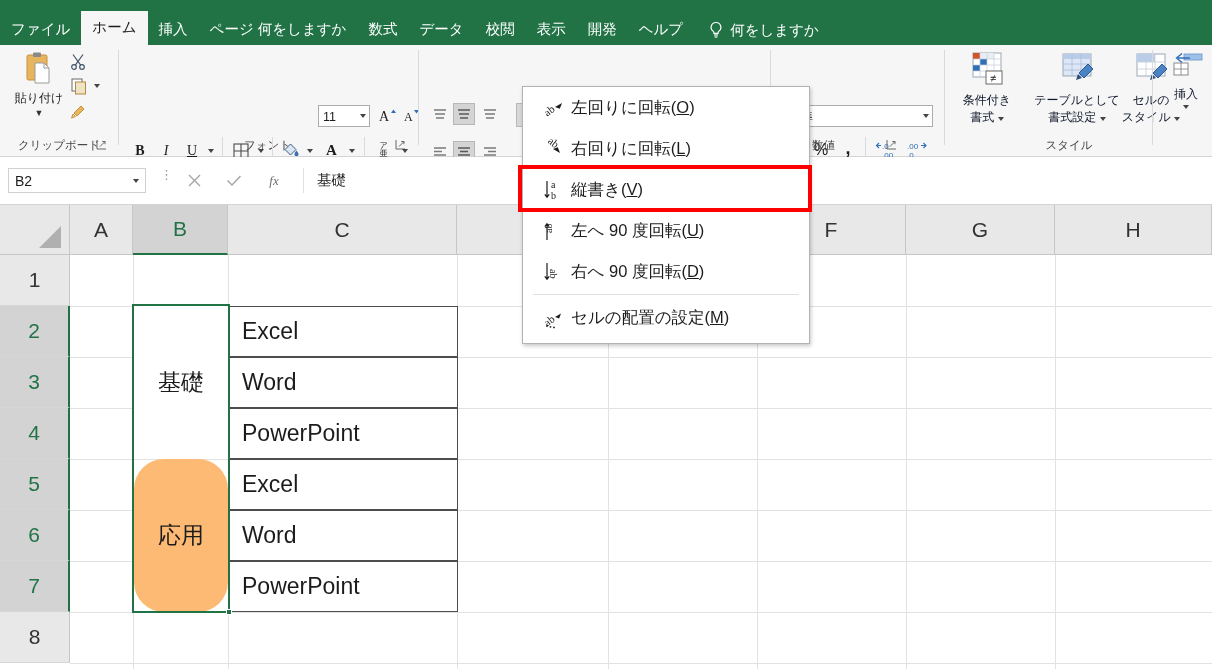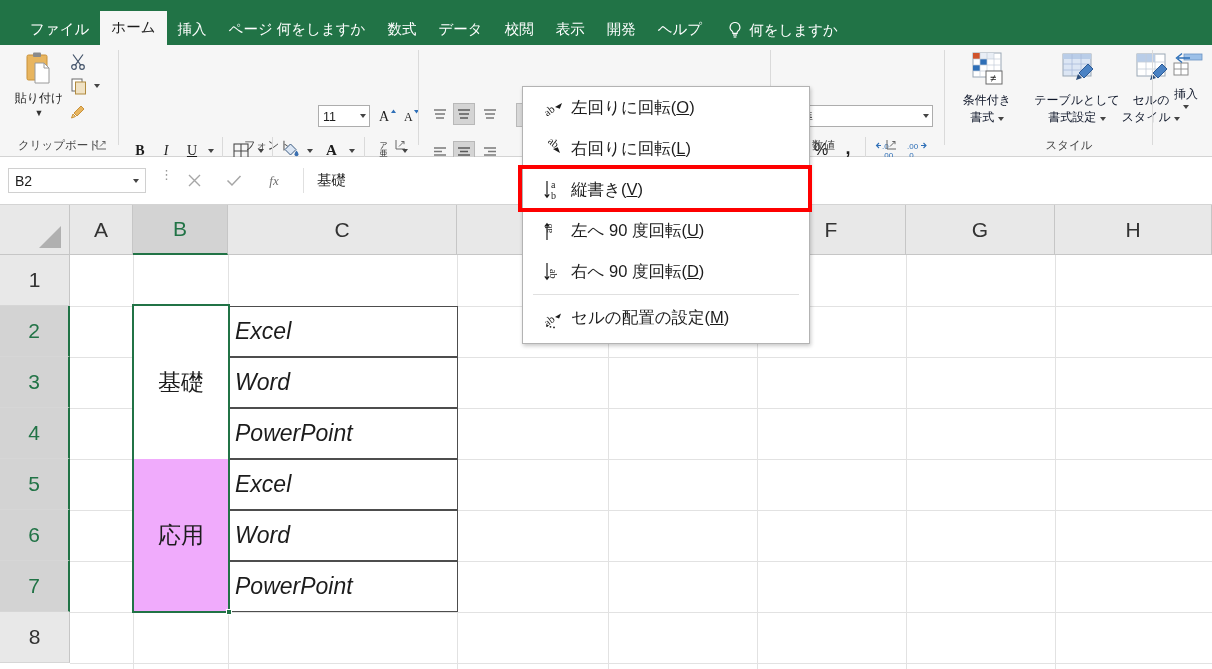--- a/index.html
+++ b/index.html
@@ -8,21 +8,21 @@
     font-family:"Liberation Sans","DejaVu Sans",sans-serif;
     background:#fff; overflow:hidden;
   }
   #app { position:relative; width:1212px; height:669px; }
 
   
   .tabbar {
     position:absolute; left:0; top:0; width:1212px; height:45px;
     background:#217346;
   }
-  .tabs { display:flex; align-items:flex-end; height:45px; padding-left:19px; }
+  .tabs { display:flex; align-items:flex-end; height:45px; padding-left:0; }
   .tab {
     font-size:14.5px; color:#fff; padding:5px 11px 6px;
     line-height:1; height:30px; display:flex; align-items:center;
     white-space:nowrap; cursor:default;
   }
   .tab.active { background:#f6f6f6; color:#1c1c1c; height:34px; }
   .tell { display:flex; align-items:center; gap:6px; padding-left:14px; height:30px; }
   .tell .bulb { width:16px; height:18px; position:relative; }
   .tell .bulb svg { display:block; }
   .tell-text { font-size:14.5px; color:#fff; white-space:nowrap; }
@@ -162,21 +162,21 @@
     position:absolute; left:0; width:70px; background:#e8e8e8;
     border-right:1px solid #c6c6c6; border-bottom:1px solid #d6d6d6;
     display:flex; align-items:center; justify-content:center;
     font-size:21px; color:#333; cursor:default;
   }
   .rowhdr.sel { background:#d3d3d3; color:#217346; border-right:2px solid #217346; }
   .gline-v { position:absolute; width:1px; background:#e2e2e2; }
   .gline-h { position:absolute; height:1px; background:#e2e2e2; }
   .cell {
     position:absolute; display:flex; align-items:center;
-    font-size:23px; color:#1c1c1c; padding-left:5px; cursor:default;font-style:italic;
+    font-size:23px; color:#1c1c1c; padding-left:12px; cursor:default;
   }
   .cbox { position:absolute; border:1px solid #4d4d4d; }
   .merged {
     position:absolute; display:flex; align-items:center; justify-content:center;
     font-size:23px; color:#1c1c1c; cursor:default;
   }
   .selrange {
     position:absolute; border:2px solid #217346; pointer-events:none;
   }
   .selhandle {
@@ -562,21 +562,21 @@
     <div class="gline-h" style="left:70px;top:254px;width:1142px;"></div>
     <div class="gline-h" style="left:70px;top:305px;width:1142px;"></div>
     <div class="gline-h" style="left:70px;top:356px;width:1142px;"></div>
     <div class="gline-h" style="left:70px;top:407px;width:1142px;"></div>
     <div class="gline-h" style="left:70px;top:458px;width:1142px;"></div>
 
     <div class="merged" style="left:134px;top:101px;width:94px;height:153px;background:#fff;">
       <span>基礎</span>
     </div>
 
-    <div class="merged" style="left:134px;top:254px;width:94px;height:153px;background:#f0abfc;">
+    <div class="merged" style="left:134px;top:254px;width:94px;height:153px;background:#fdba74;border-radius:30px;">
       <span>応用</span>
     </div>
 
     <div class="cbox" style="left:228px;top:101px;width:230px;height:51px;"></div>
     <div class="cbox" style="left:228px;top:152px;width:230px;height:51px;"></div>
     <div class="cbox" style="left:228px;top:203px;width:230px;height:51px;"></div>
     <div class="cbox" style="left:228px;top:254px;width:230px;height:51px;"></div>
     <div class="cbox" style="left:228px;top:305px;width:230px;height:51px;"></div>
     <div class="cbox" style="left:228px;top:356px;width:230px;height:51px;"></div>
 

